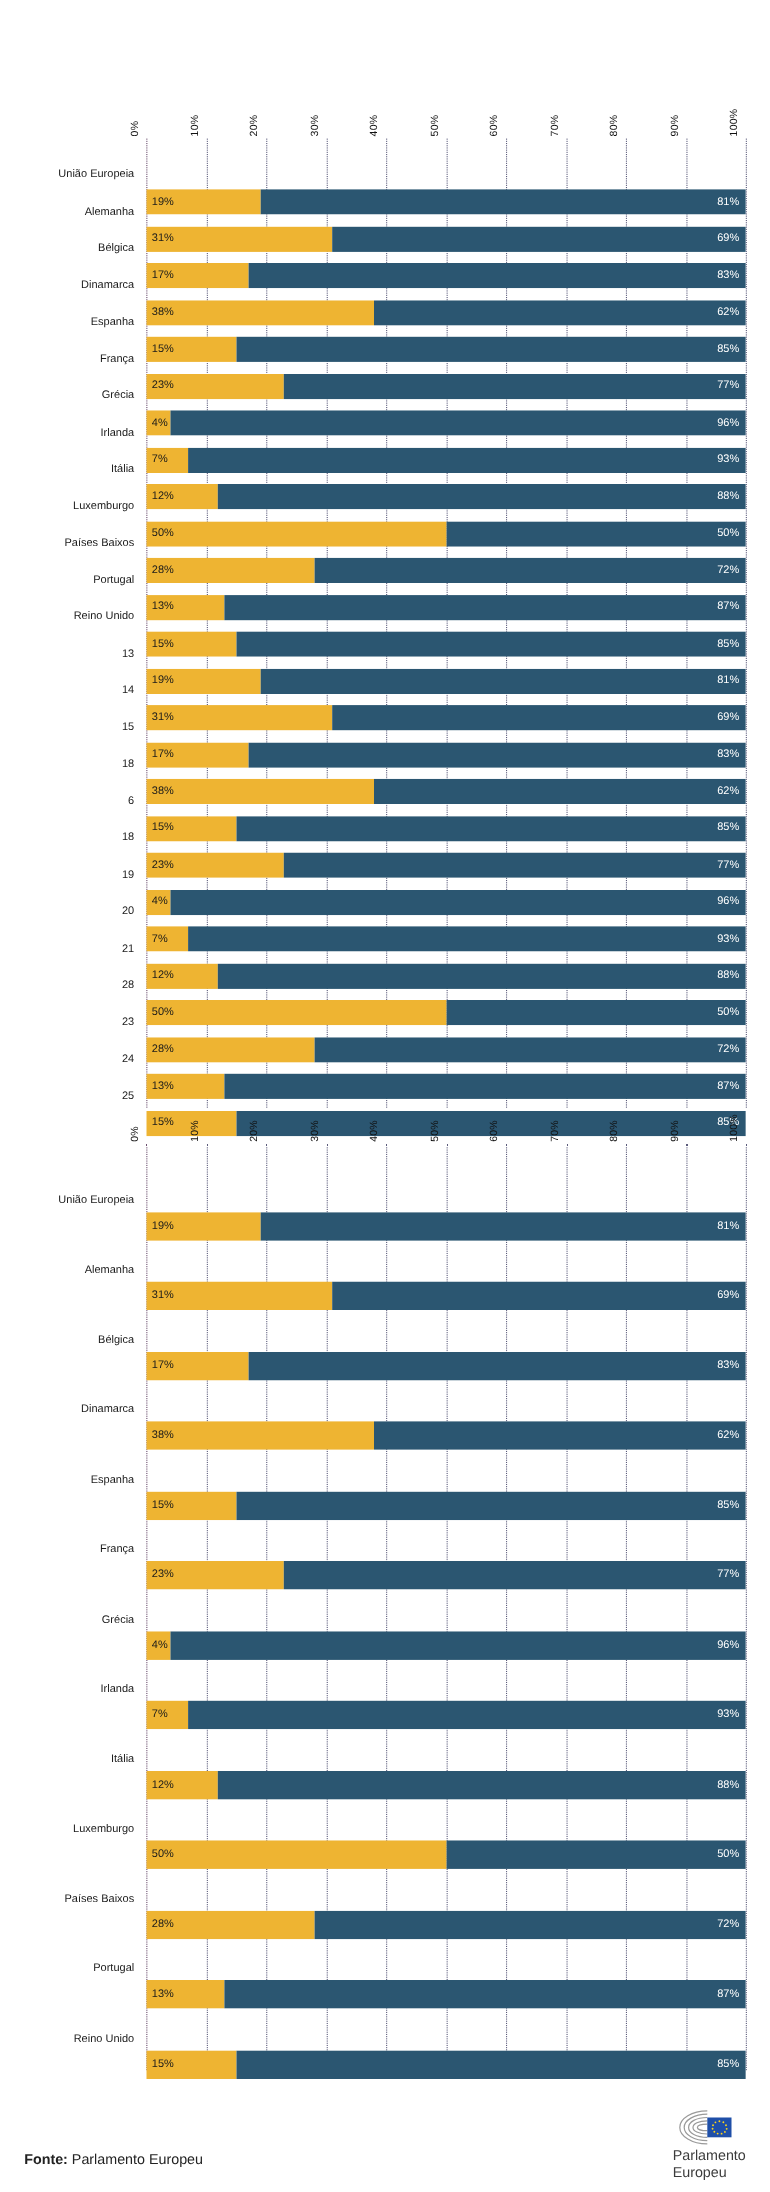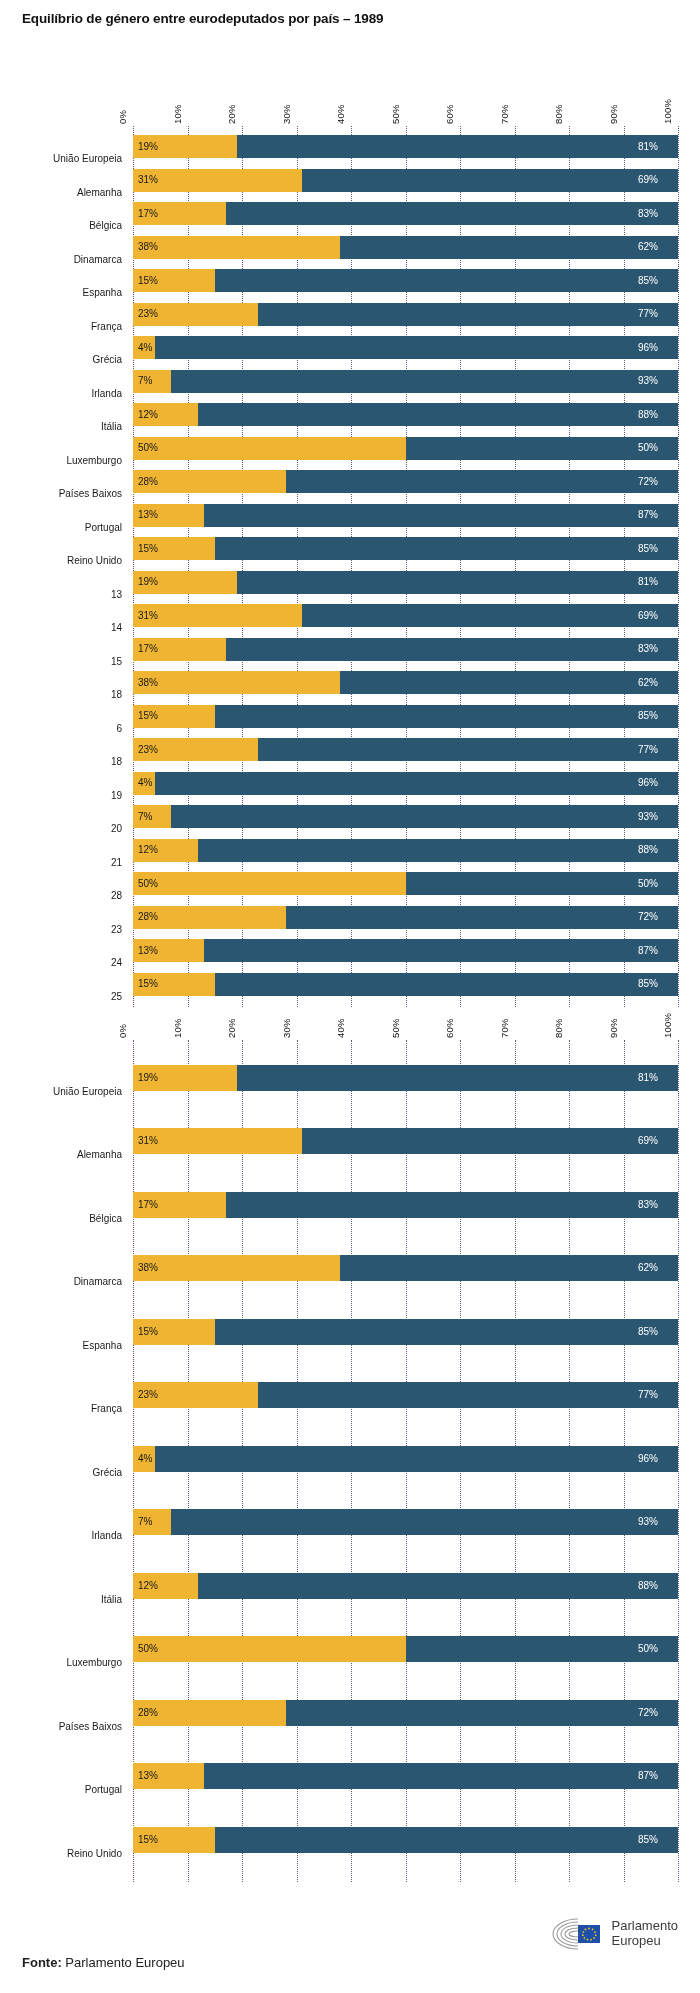--- a/index.html
+++ b/index.html
@@ -30,53 +30,52 @@
   .gridlines{position:absolute;left:0;top:0;right:0;bottom:0;pointer-events:none;}
   .gl{position:absolute;top:0;bottom:0;width:0;
       border-left:1px dotted #5a5a7a;}
   .gl.first{border-left:1px dotted #6a4d6d;}
   .row{position:relative;width:100%;}
   .rowlabel{
     position:absolute;left:0;
     font-size:10px;color:#1a1a1a;text-align:right;
     white-space:nowrap;
   }
-  .bar{position:absolute;overflow:hidden;}
+  .bar{position:absolute;overflow:hidden;margin-top:37px;}
   .seg{position:absolute;top:0;bottom:0;}
   .seg.women{background:#eeb432;}
   .seg.men{background:#2b5671;}
   .vlab{
     position:absolute;top:50%;transform:translateY(-50%);
     font-size:10px;line-height:1;white-space:nowrap;
   }
   .vlab.left{left:5px;color:#1a1a1a;}
-  .vlab.right{right:20px;color:#ffffff;}
+  .vlab.right{right:6px;color:#ffffff;}
 
   
   .footer{position:absolute;left:0;bottom:0;width:700px;height:100px;}
   .legend{position:absolute;left:22px;top:32px;display:flex;align-items:center;}
   .legend .item{display:flex;align-items:center;margin-right:24px;}
   .legend .sw{width:22px;height:22px;display:inline-block;}
   .legend .sw.men{background:#2b5671;}
   .legend .sw.women{background:#eeb432;}
   .legend .sw.other{background:#efefef;}
   .legend .lbl{font-size:11.5px;font-weight:bold;margin-left:9px;color:#111;}
   .source{position:absolute;left:22px;top:62px;font-size:13px;color:#222;}
   .source b{font-weight:bold;}
-  .logo{position:absolute;right:22px;top:22px;display:flex;align-items:center;}
+  .logo{position:absolute;right:22px;top:22px;display:flex;align-items:center;flex-direction:column;}
   .logo .mark{width:56px;height:38px;margin-right:8px;}
   .logo .txt{font-size:13px;line-height:1.12;color:#3b3b3b;font-weight:normal;}
 </style>
 </head>
 <body>
 
 <div class="page">
 
   <div class="hdr">
-    <div class="title">Equilíbrio de género entre eurodeputados por país – 1989</div>
   </div>
 
   <div class="chart" id="chart1" style="top:86px;">
       <div class="axis">
         <span class="tick" style="left: 133px; bottom: 2px; margin-left: -5px;">0%</span>
         <span class="tick" style="left: 187.5px; bottom: 2px; margin-left: -5px;">10%</span>
         <span class="tick" style="left: 242px; bottom: 2px; margin-left: -5px;">20%</span>
         <span class="tick" style="left: 296.5px; bottom: 2px; margin-left: -5px;">30%</span>
         <span class="tick" style="left: 351px; bottom: 2px; margin-left: -5px;">40%</span>
         <span class="tick" style="left: 405.5px; bottom: 2px; margin-left: -5px;">50%</span>

